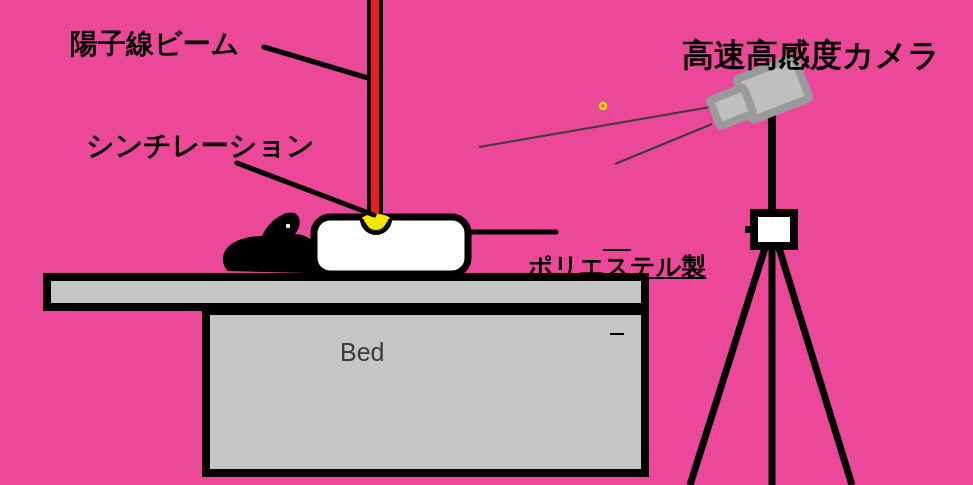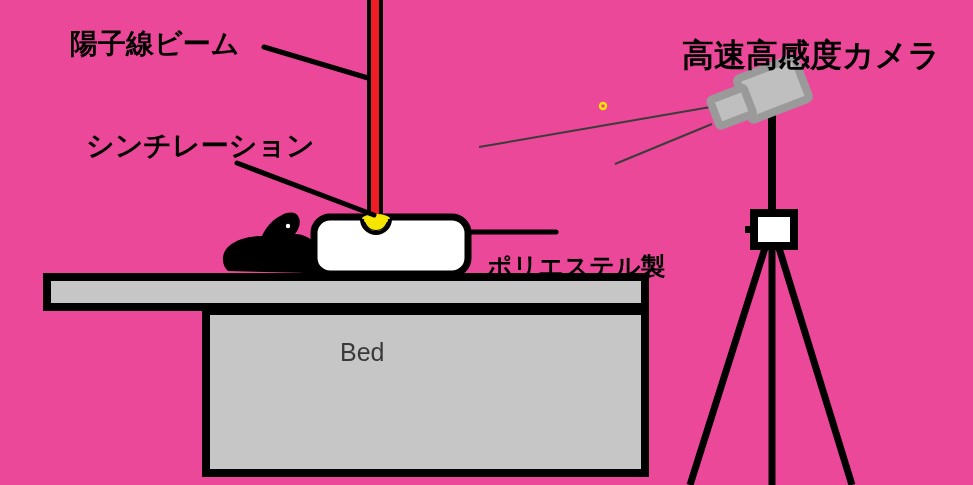--- a/index.html
+++ b/index.html
@@ -42,21 +42,23 @@
   #label-scintillation {
     left: 46px;
     top: 130px;
     font-size: 28px;
     margin-left: 40px;
   }
   #label-tshirt {
     left: 487px;
     top: 196px;
     font-size: 25px;
+    text-align: center;
     width: 260px;
+    text-decoration: underline;
   }
   #label-camera {
     left: 682px;
     top: 38px;
     font-size: 32px;
   }
   #label-bed {
     position: absolute;
     left: 340px;
     top: 338px;

